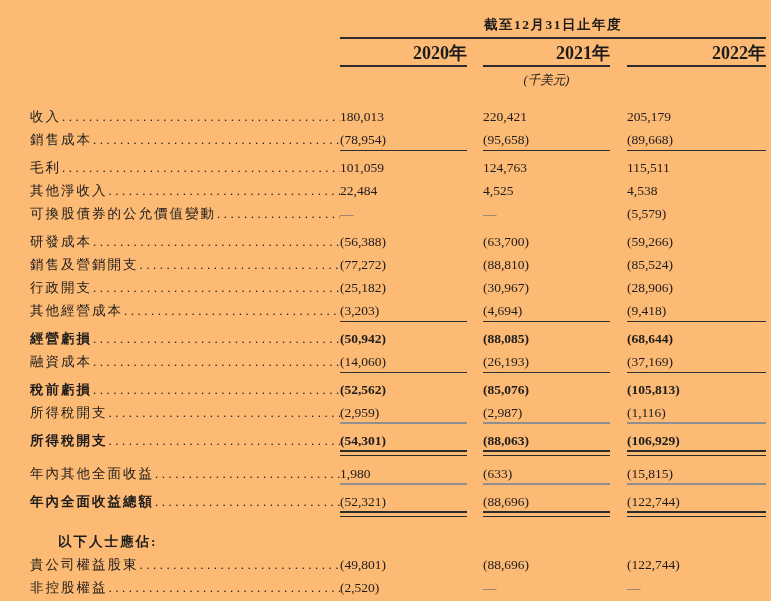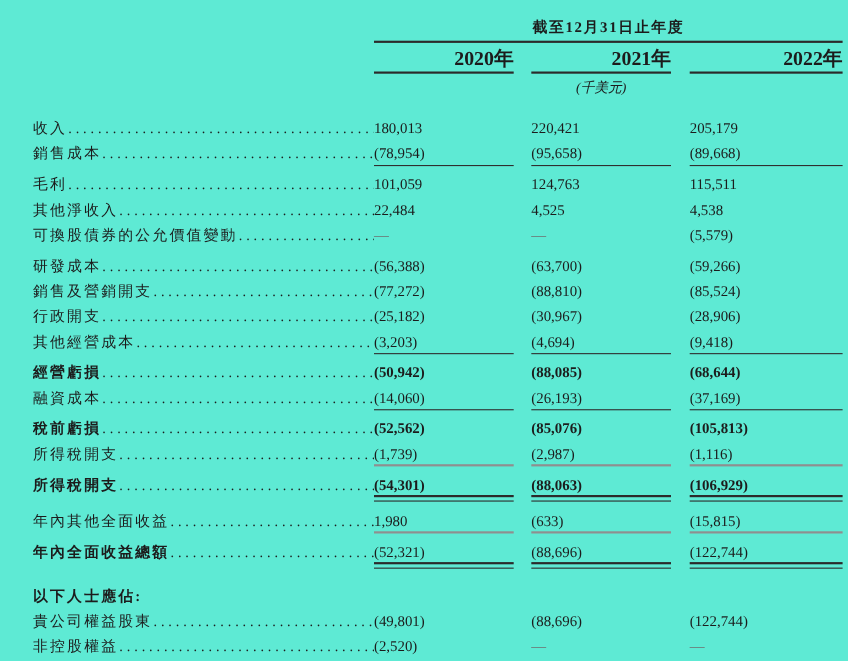--- a/index.html
+++ b/index.html
@@ -1,20 +1,20 @@
 <!DOCTYPE html>
 <html><head>
 <meta charset="utf-8">
 <style>
   html,body{margin:0;padding:0;background:#ffffff;}
   .page{
     position:relative;
     width:771px;height:601px;
     box-sizing:border-box;
-    background:#5eead4;
+    background:#fdba74;
     color:#1c1c1c;
     font-family:"Liberation Serif","DejaVu Serif",serif;
     padding:16px 0 0 30px;
     overflow:hidden;
   }
   
   .hwrap{margin-left:310px;width:426px;}
   .period{
     font-weight:700;text-align:center;
     font-size:13.5px;letter-spacing:1.5px;line-height:18px;
@@ -43,21 +43,21 @@
   .num.dash{padding-right:5px;color:#6e6e6e;}
   .b{font-weight:700;}
   .r-dark .vc{border-bottom:1px solid #2f2f2f;}
   .r-gray .vc{border-bottom:2px solid #8f8f8f;}
   .r-double .vc::after{
     content:"";position:absolute;left:0;right:0;top:21px;height:3px;
     border-top:2px solid #2b2b2b;border-bottom:1.5px solid #2b2b2b;
   }
   .sp-s{margin-top:5px;}
   .sp-m{margin-top:10px;}
-  .sp-l{margin-top:17px;}
+  .sp-l{margin-top:17px;margin-left:28px;}
 </style>
 </head>
 <body>
 
 <div class="page">
 
   <div class="hwrap">
     <div class="period">截至12月31日止年度</div>
     <div class="years">
       <div class="year y1">2020年</div>
@@ -212,21 +212,21 @@
       <div class="vc c2"><span class="num b">(85,076)</span></div>
       <div class="g"></div>
       <div class="vc c3"><span class="num b">(105,813)</span></div>
     </div>
 
     <div class="row r-gray">
       <div class="lc">
         <span class="lt">所得稅開支</span>
         <span class="dots"></span>
       </div>
-      <div class="vc c1"><span class="num">(1,739)</span></div>
+      <div class="vc c1"><span class="num">(2,959)</span></div>
       <div class="g"></div>
       <div class="vc c2"><span class="num">(2,987)</span></div>
       <div class="g"></div>
       <div class="vc c3"><span class="num">(1,116)</span></div>
     </div>
 
     <div class="row r-double sp-s">
       <div class="lc">
         <span class="lt b">所得稅開支</span>
         <span class="dots"></span>

